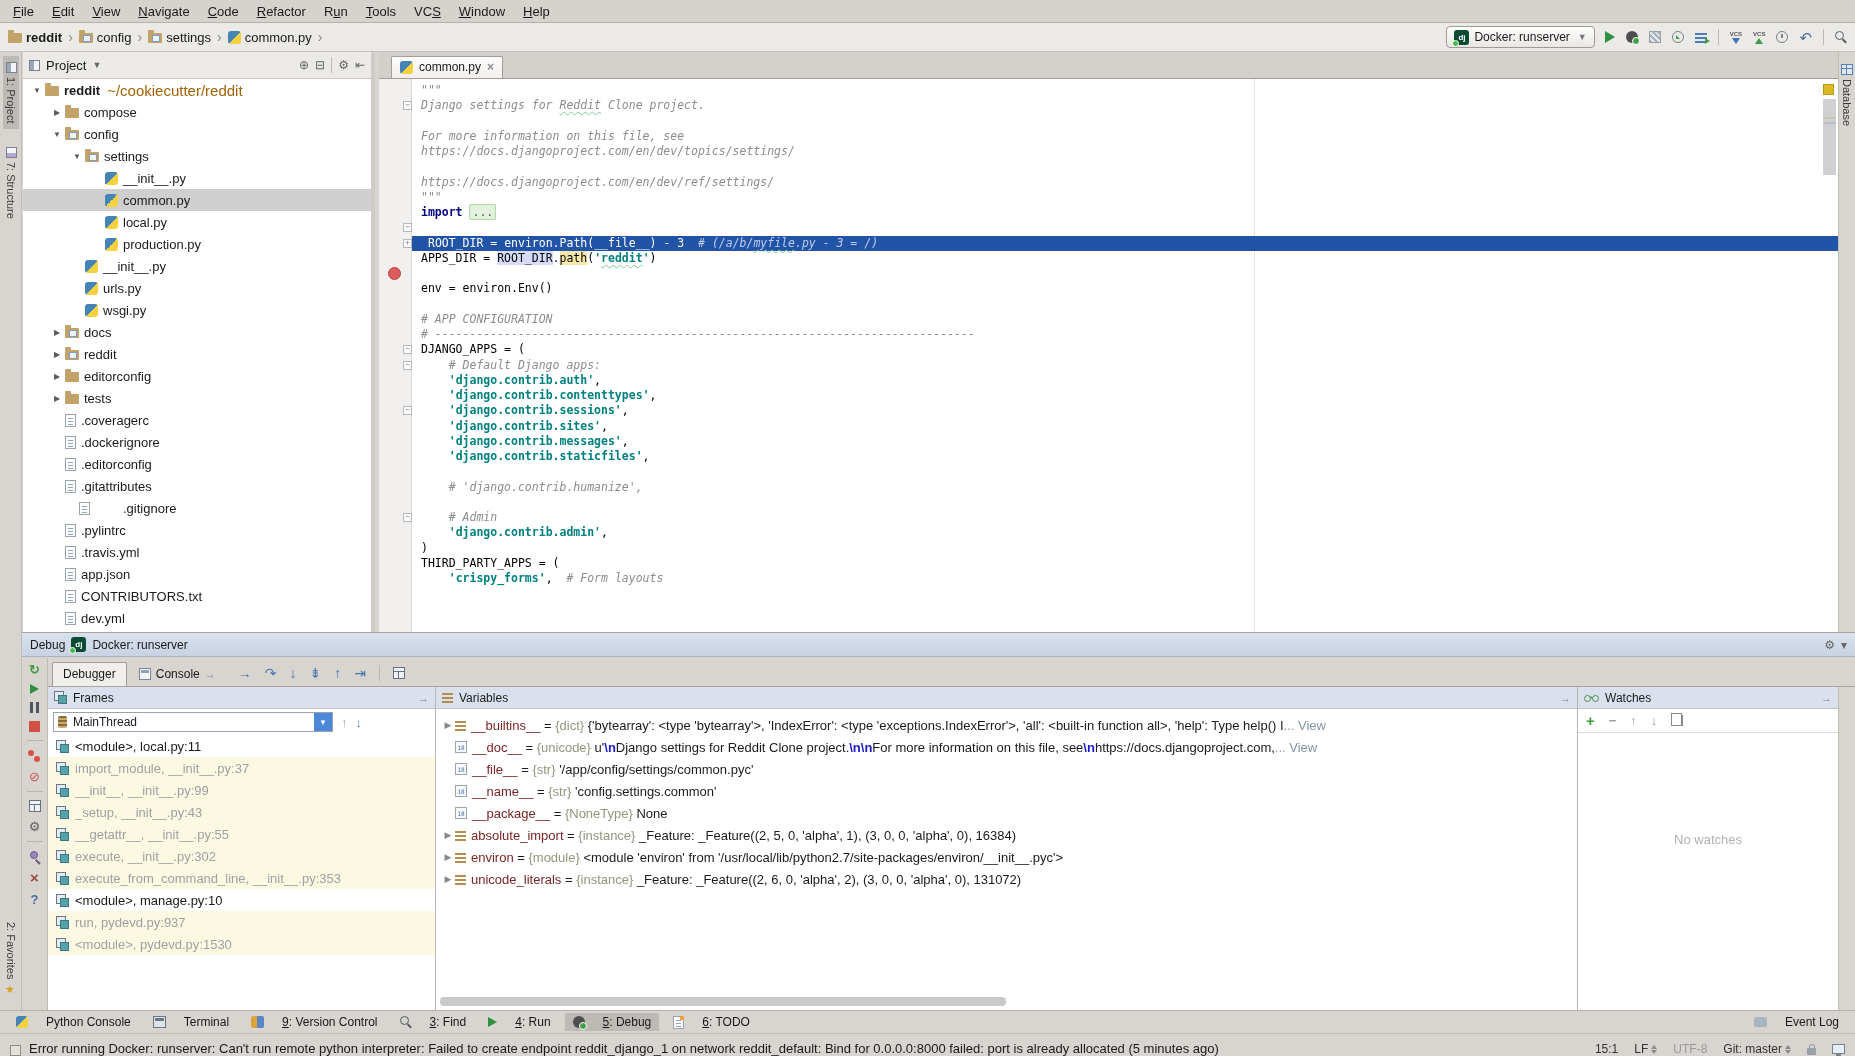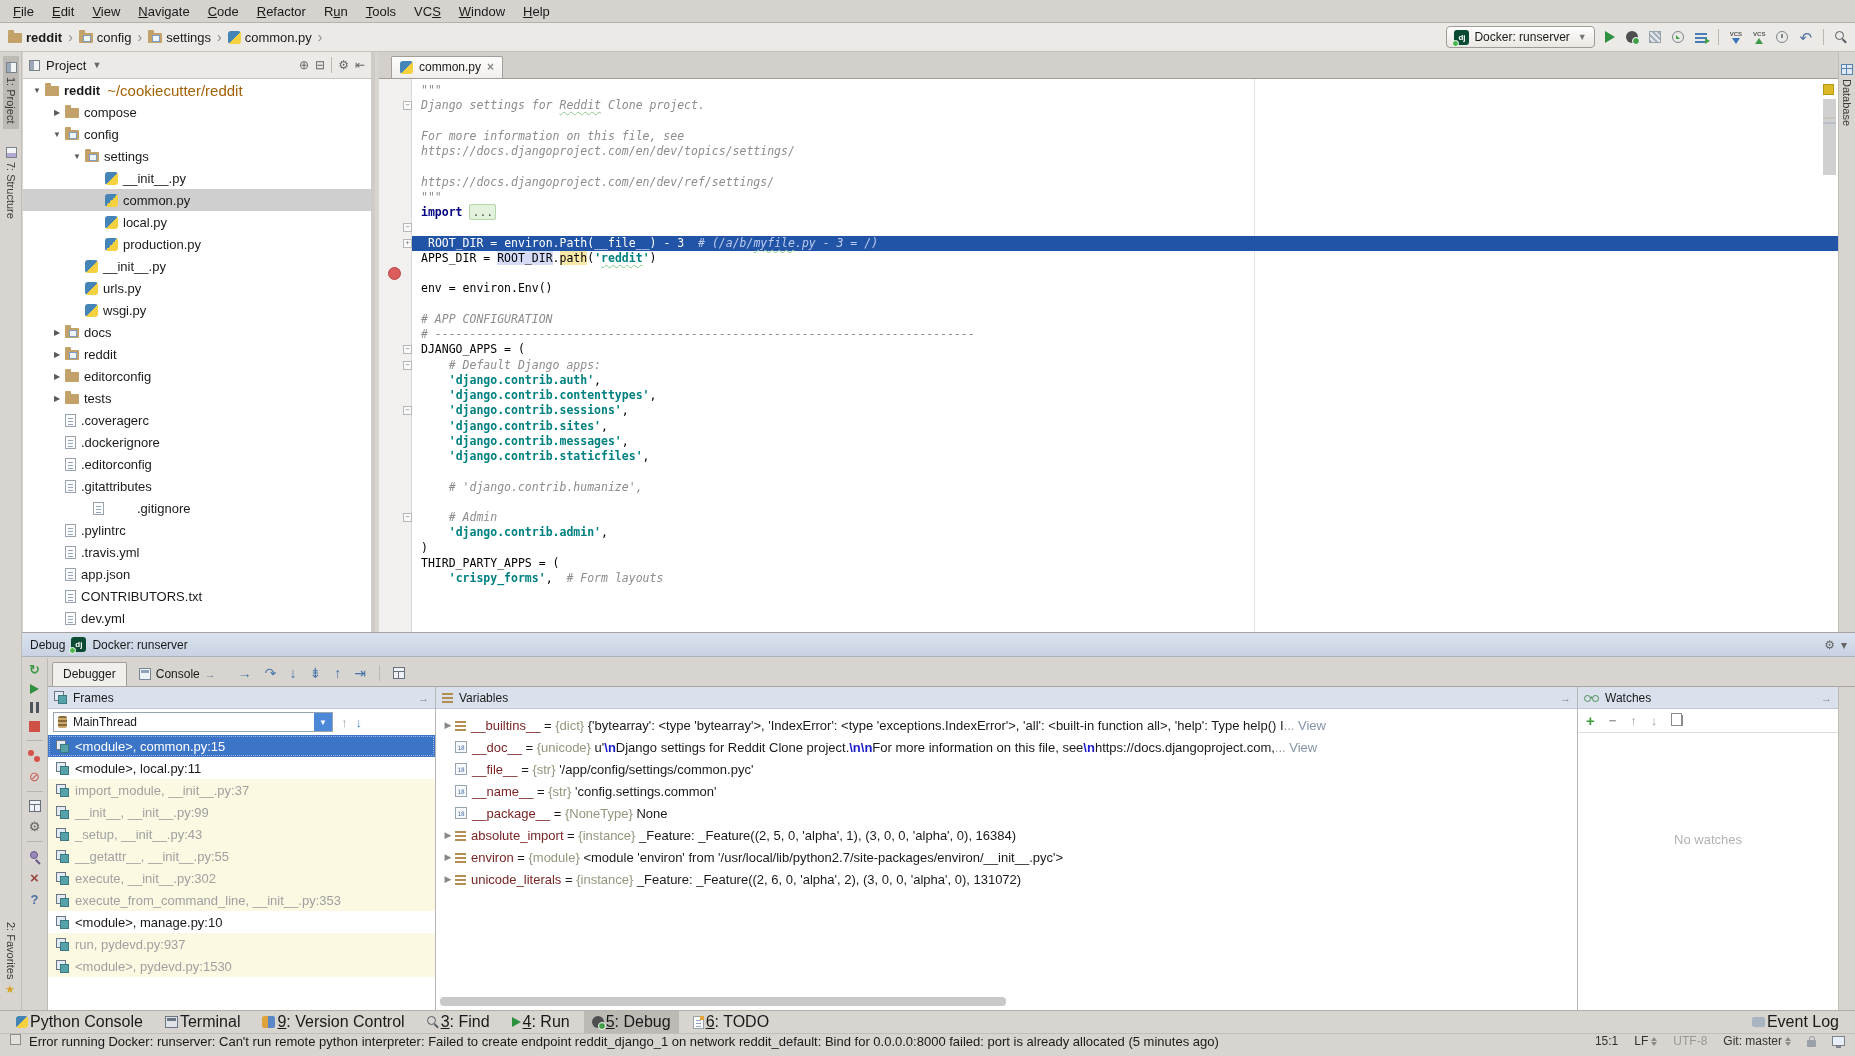--- a/index.html
+++ b/index.html
@@ -201,24 +201,24 @@
   .v-dim { color:#9a9a9a; }
   .v-link { color:#8494a8; }
   #vars-hscroll { position:absolute; left:4px; bottom:4px; width:566px; height:9px; background:#c9c9c9; border-radius:4px; }
   #watches-toolbar { height:24px; display:flex; align-items:center; gap:14px; padding-left:8px; border-bottom:1px solid #dddbd8; flex:none; }
   .w-add { color:#3c9b3c; font-weight:bold; font-size:15px; }
   .w-dim { color:#9a9a9a; font-weight:bold; font-size:13px; }
   #watches-empty { position:absolute; top:45%; left:0; right:0; text-align:center; color:#b2b2b2; font-size:13px; }
 
   
   #toolwindow-bar { position:absolute; left:0; top:1010px; width:100%; height:23px; background:#d8d4cf; border-top:1px solid #b3afa9; display:flex; align-items:center; padding:0 8px; gap:6px; }
-  .tw-item { display:flex; align-items:center; gap:2px; padding:2px 8px; font-size:16px; }
+  .tw-item { display:flex; align-items:center; gap:18px; padding:2px 8px; font-size:12px; }
   .tw-item.active { background:#bdb9b4; }
   #tw-right { margin-left:auto; display:flex; align-items:center; gap:6px; }
-  #status-bar { position:absolute; left:0; top:1033px; width:100%; height:23px; background:#d8d4cf; border-top:1px solid #c2beb8; display:flex; align-items:flex-start; padding:0 10px; gap:8px; }
+  #status-bar { position:absolute; left:0; top:1033px; width:100%; height:23px; background:#d8d4cf; border-top:1px solid #c2beb8; display:flex; align-items:flex-end; padding:0 10px; gap:8px; }
   #status-msg { font-size:13px; white-space:nowrap; }
   #status-right { margin-left:auto; display:flex; align-items:center; gap:16px; }
   .st-seg { font-size:12px; color:#333; display:flex; align-items:center; }
   .st-seg.dim { color:#9a9a9a; }
   .sorter { display:inline-flex; flex-direction:column; margin-left:3px; gap:1px; }
   .sorter i { display:block; width:0; height:0; border-left:3px solid transparent; border-right:3px solid transparent; }
   .sorter i.up { border-bottom:4px solid #8a8a8a; }
   .sorter i.dn { border-top:4px solid #8a8a8a; }
 </style>
 </head>
@@ -405,21 +405,21 @@
       <div class="tree-row" style="padding-left: 26px;">
         <span class="tree-arrow"></span>
         <span class="ic ic-file"></span>
         <span class="tree-label">.editorconfig</span>
       </div>
       <div class="tree-row" style="padding-left: 26px;">
         <span class="tree-arrow"></span>
         <span class="ic ic-file"></span>
         <span class="tree-label">.gitattributes</span>
       </div>
-      <div class="tree-row" style="padding-left: 26px; gap: 28px;">
+      <div class="tree-row" style="padding-left: 12px; gap: 28px;">
         <span class="tree-arrow"></span>
         <span class="ic ic-file"></span>
         <span class="tree-label">.gitignore</span>
       </div>
       <div class="tree-row" style="padding-left: 26px;">
         <span class="tree-arrow"></span>
         <span class="ic ic-file"></span>
         <span class="tree-label">.pylintrc</span>
       </div>
       <div class="tree-row" style="padding-left: 26px;">
@@ -573,24 +573,20 @@
           <div id="thread-row">
             <div id="thread-select">
               <span class="ic ic-spool"></span>
               <span class="th-label">MainThread</span>
               <span id="thread-dd">▼</span>
             </div>
             <span class="th-arrow-up">↑</span>
             <span class="th-arrow-dn">↓</span>
           </div>
           <div id="frames-list">
-              <div class="frame-row selected">
-                <span class="ic ic-frame"></span>
-                <span>&lt;module&gt;, common.py:15</span>
-              </div>
               <div class="frame-row">
                 <span class="ic ic-frame"></span>
                 <span>&lt;module&gt;, local.py:11</span>
               </div>
               <div class="frame-row lib">
                 <span class="ic ic-frame"></span>
                 <span>import_module, __init__.py:37</span>
               </div>
               <div class="frame-row lib">
                 <span class="ic ic-frame"></span>

